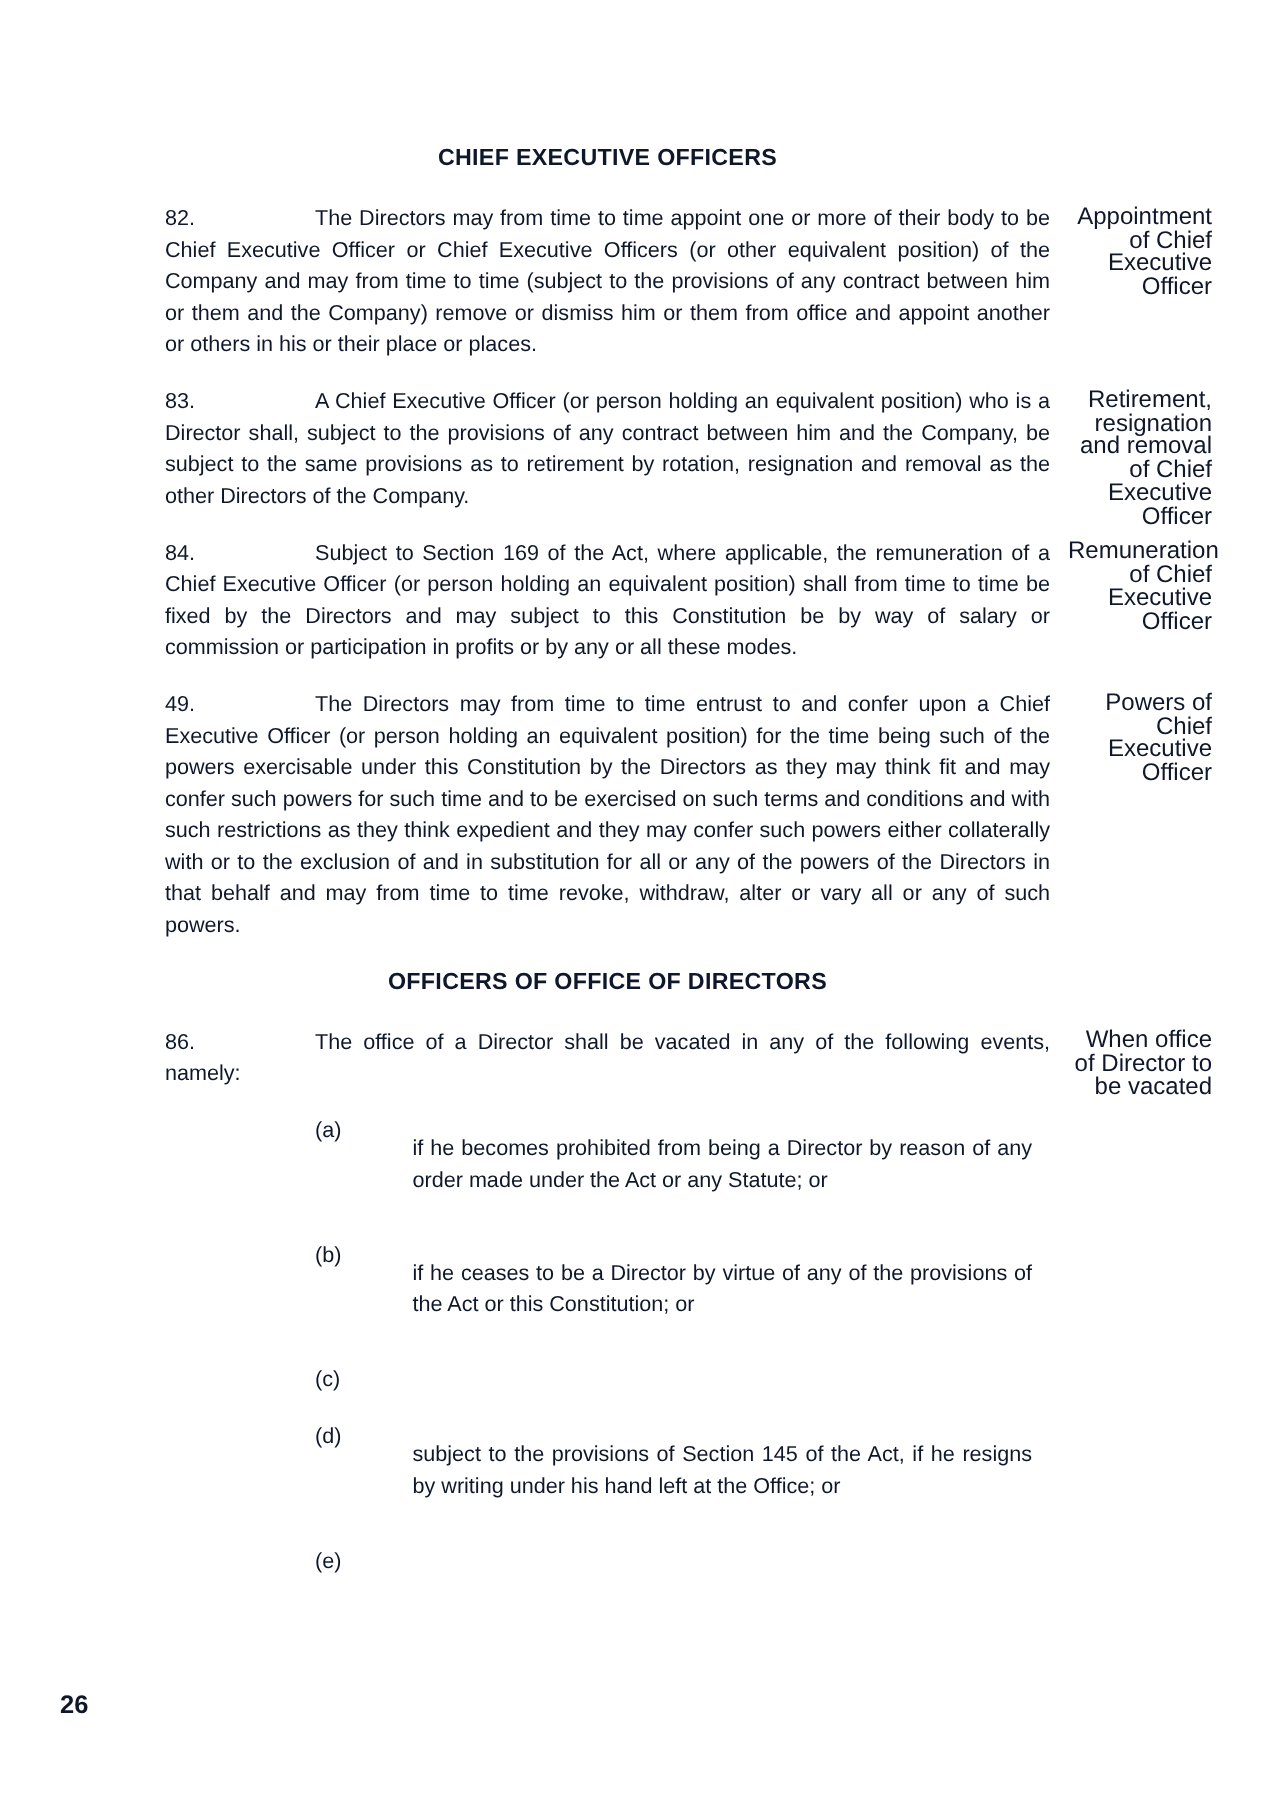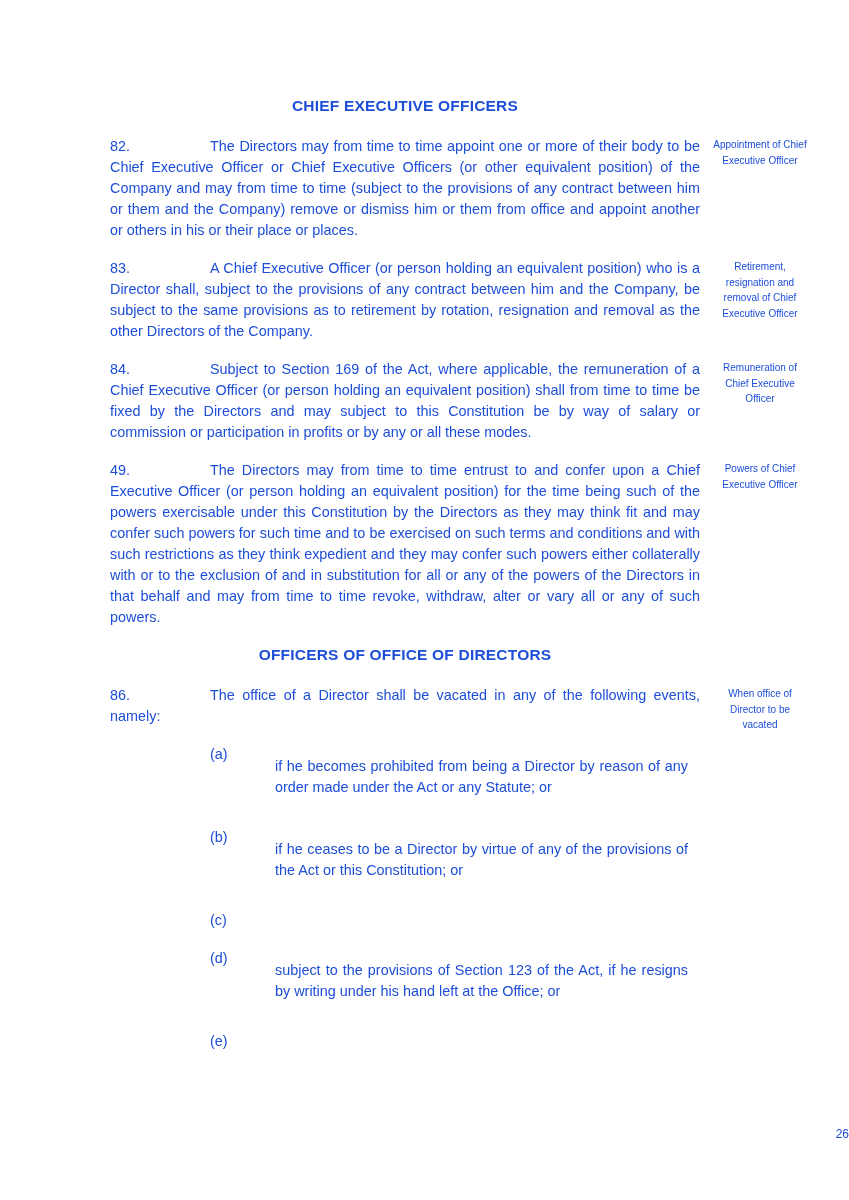--- a/index.html
+++ b/index.html
@@ -5,21 +5,21 @@
   html, body {
     margin: 0;
     padding: 0;
     background: #ffffff;
   }
   .page {
     position: relative;
     width: 849px;
     height: 1200px;
     background: #ffffff;
-    color: #1d4ed8;
+    color: #0f172a;
     font-family: "Liberation Sans", sans-serif;
     overflow: hidden;
   }
   .content {
     position: absolute;
     left: 110px;
     top: 96px;
     width: 590px;
   }
   .heading {
@@ -44,23 +44,23 @@
   .clause-text {
     margin: 0;
     text-indent: 100px;
     text-align: justify;
   }
   .margin-note {
     position: absolute;
     left: 602px;
     top: 1px;
     width: 96px;
-    font-size: 10px;
+    font-size: 16px;
     line-height: 15.5px;
-    text-align: center;
+    text-align: right;
     text-indent: 0;
   }
   .sub-item {
     display: flex;
     margin: 0 0 17px 100px;
     font-size: 14.4px;
     line-height: 21px;
   }
   .sub-item-label {
     width: 53px;
@@ -69,22 +69,23 @@
   .sub-item-text {
     flex: 1;
     margin: 12px;
     text-align: justify;
   }
   .footer {
     position: absolute;
     top: 1127px;
     left: 40px;
     right: 0;
-    text-align: right;
-    font-size: 12px;
+    text-align: left;
+    font-size: 17px;
+    font-weight: bold;
   }
 </style>
 </head>
 <body>
 
 <div class="page">
   <div class="content">
 
     <h1 class="heading">CHIEF EXECUTIVE OFFICERS</h1>
 
@@ -129,21 +130,21 @@
       <span class="sub-item-label">(b)</span>
       <p class="sub-item-text">if he ceases to be a Director by virtue of any of the provisions of the Act or this Constitution; or</p>
     </div>
 
     <div class="sub-item">
       <span class="sub-item-label">(c)</span>
     </div>
 
     <div class="sub-item">
       <span class="sub-item-label">(d)</span>
-      <p class="sub-item-text">subject to the provisions of Section 123 of the Act, if he resigns by writing under his hand left at the Office; or</p>
+      <p class="sub-item-text">subject to the provisions of Section 145 of the Act, if he resigns by writing under his hand left at the Office; or</p>
     </div>
 
     <div class="sub-item">
       <span class="sub-item-label">(e)</span>
     </div>
 
   </div>
 
   <div class="footer">26</div>
 </div>

